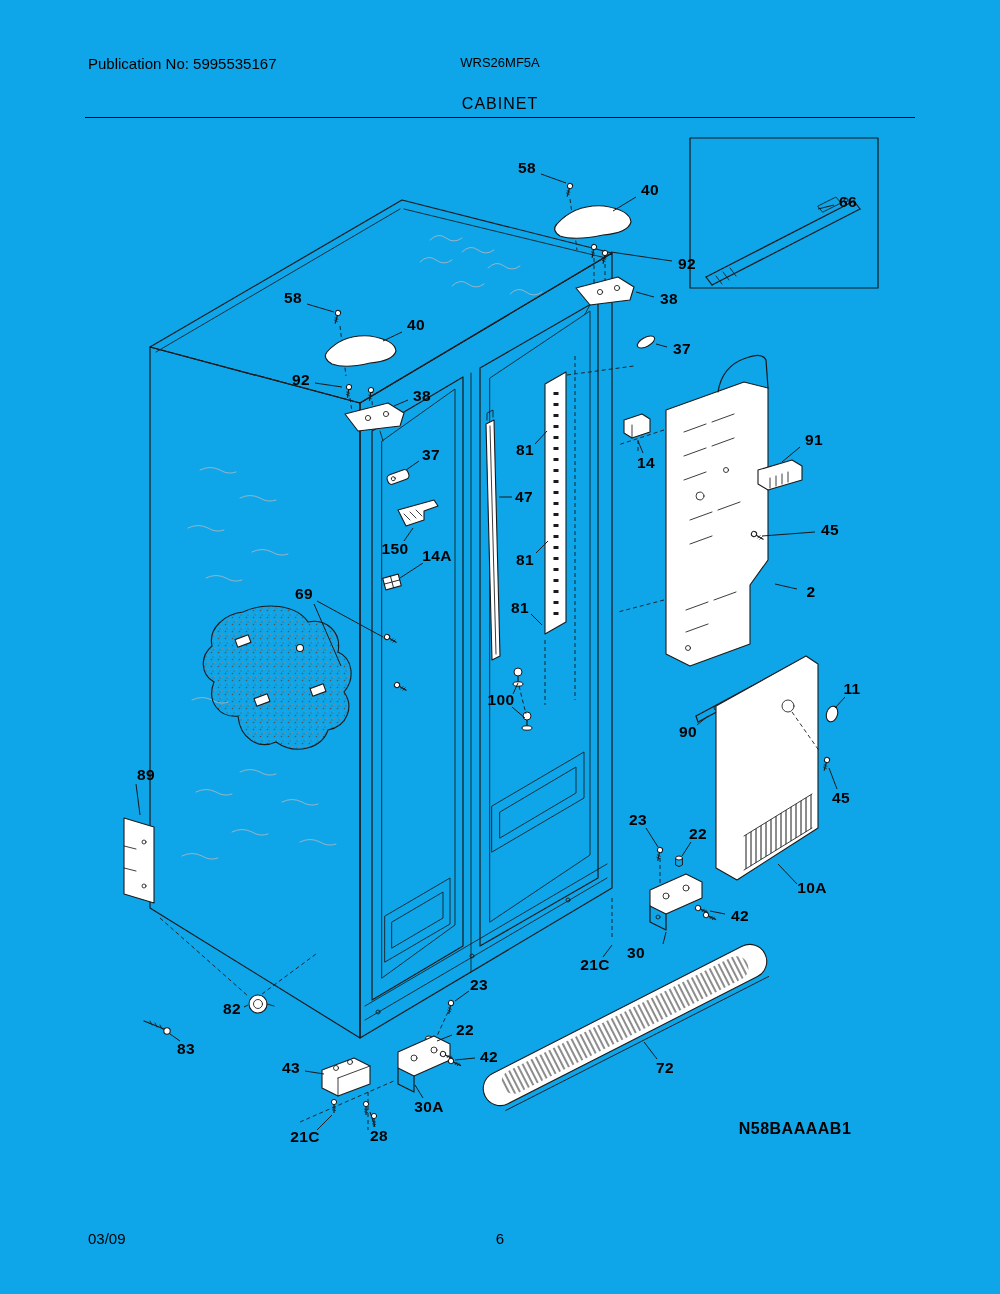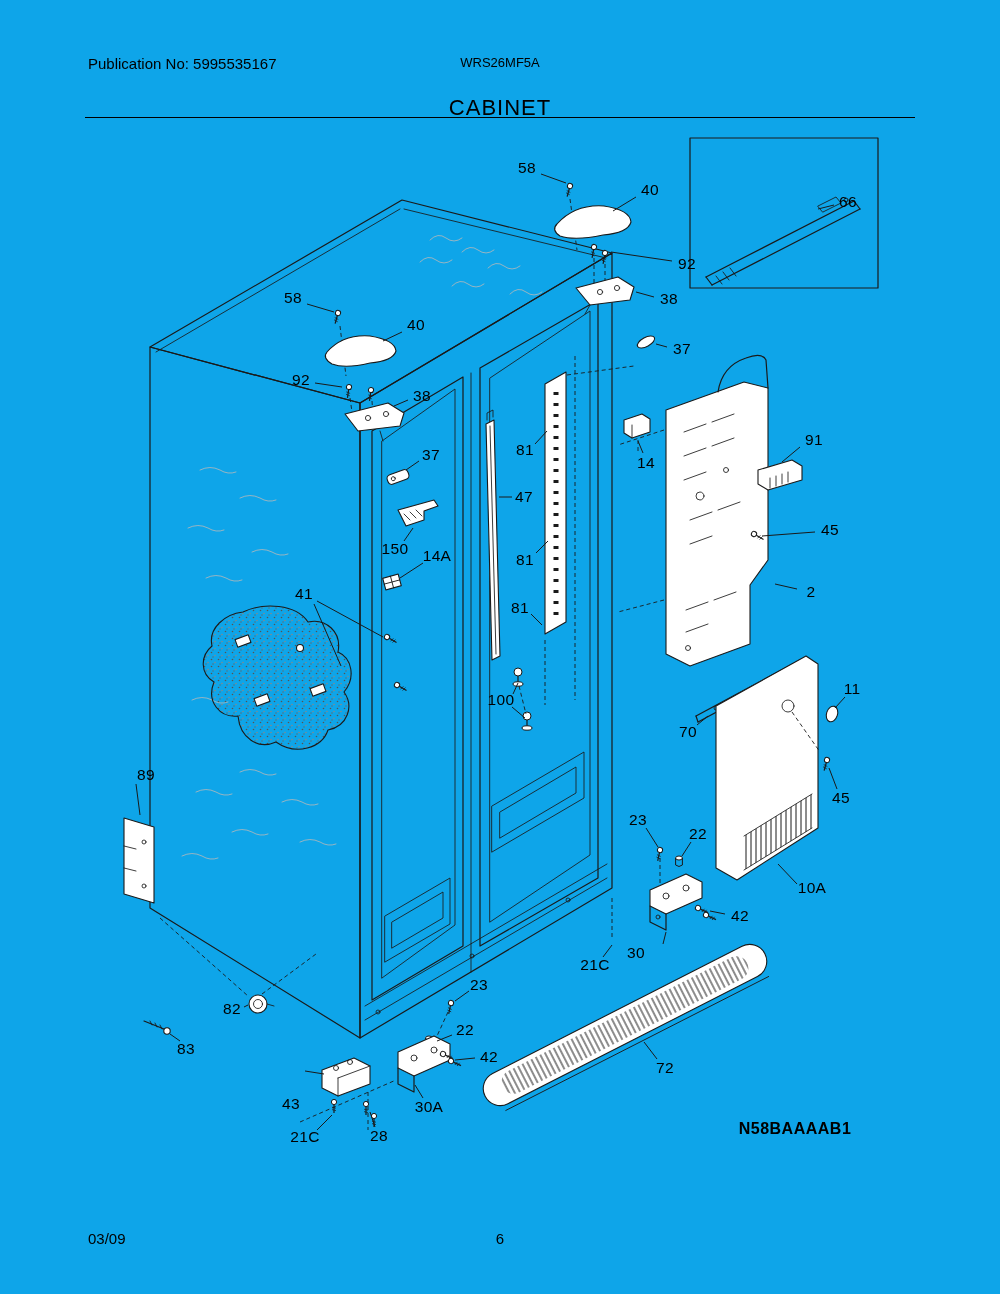--- a/index.html
+++ b/index.html
@@ -1,29 +1,29 @@
 <!DOCTYPE html>
 <html><head>
 <meta charset="utf-8">
 <style>
   html,body{margin:0;padding:0;background:#fff;}
   .page{position:relative;width:1000px;height:1294px;background:#0ea5e9;overflow:hidden;
         font-family:"Liberation Sans",sans-serif;color:#000;}
   .hdr-pub{position:absolute;left:88px;top:55px;font-size:15px;}
   .hdr-model{position:absolute;left:50%;top:55px;transform:translateX(-50%);font-size:13px;text-align:right;}
   .page-title{position:absolute;left:50%;top:95px;transform:translateX(-50%);
-              font-size:22px;letter-spacing:1px;}
+              font-size:16px;letter-spacing:1px;}
   .hdr-rule{position:absolute;left:85px;top:117px;width:830px;border-top:1.5px solid #000;height:0;}
   .footer-date{position:absolute;left:88px;top:1230px;font-size:15px;text-align:right;}
   .footer-page{position:absolute;left:50%;top:1230px;transform:translateX(-50%);font-size:15px;}
   .diagram-code{position:absolute;left:795px;top:1129px;transform:translate(-50%,-50%);
                 font-size:16px;font-weight:bold;letter-spacing:.5px;}
   svg.art{position:absolute;left:0;top:0;}
   #callout-layer{position:absolute;left:0;top:0;width:1000px;height:1294px;pointer-events:none;}
-  .callout{position:absolute;transform:translate(-50%,-50%);font-size:15.5px;font-weight:normal;
+  .callout{position:absolute;transform:translate(-50%,-50%);font-size:15.5px;font-weight:bold;
            letter-spacing:.3px;white-space:nowrap;}
   
   .ln{fill:none;stroke:#1a1a1a;stroke-width:1.2;stroke-linejoin:round;stroke-linecap:round;}
   .tn{fill:none;stroke:#1a1a1a;stroke-width:.85;stroke-linejoin:round;stroke-linecap:round;}
   .dash{fill:none;stroke:#1a1a1a;stroke-width:.9;stroke-dasharray:4 3;}
   .lt{fill:none;stroke:#b9b9b9;stroke-width:.8;stroke-linecap:round;}
   .wfill{fill:#fff;stroke:#1a1a1a;stroke-width:1.1;stroke-linejoin:round;}
   .leader{stroke:#1a1a1a;stroke-width:1;}
 </style>
 </head>
@@ -371,39 +371,39 @@
       <div class="callout" style="left: 431px; top: 455px;">37</div>
       <div class="callout" style="left: 525px; top: 450px;">81</div>
       <div class="callout" style="left: 646px; top: 463px;">14</div>
       <div class="callout" style="left: 814px; top: 440px;">91</div>
       <div class="callout" style="left: 524px; top: 497px;">47</div>
       <div class="callout" style="left: 830px; top: 530px;">45</div>
       <div class="callout" style="left: 395px; top: 549px;">150</div>
       <div class="callout" style="left: 437px; top: 556px;">14A</div>
       <div class="callout" style="left: 525px; top: 560px;">81</div>
       <div class="callout" style="left: 811px; top: 592px;">2</div>
-      <div class="callout" style="left: 304px; top: 594px;">41</div>
+      <div class="callout" style="left: 304px; top: 594px;">69</div>
       <div class="callout" style="left: 520px; top: 608px;">81</div>
       <div class="callout" style="left: 501px; top: 700px;">100</div>
       <div class="callout" style="left: 852px; top: 689px;">11</div>
-      <div class="callout" style="left: 688px; top: 732px;">70</div>
+      <div class="callout" style="left: 688px; top: 732px;">90</div>
       <div class="callout" style="left: 841px; top: 798px;">45</div>
       <div class="callout" style="left: 146px; top: 775px;">89</div>
       <div class="callout" style="left: 638px; top: 820px;">23</div>
       <div class="callout" style="left: 698px; top: 834px;">22</div>
       <div class="callout" style="left: 812px; top: 888px;">10A</div>
       <div class="callout" style="left: 740px; top: 916px;">42</div>
       <div class="callout" style="left: 636px; top: 953px;">30</div>
       <div class="callout" style="left: 595px; top: 965px;">21C</div>
       <div class="callout" style="left: 232px; top: 1009px;">82</div>
       <div class="callout" style="left: 479px; top: 985px;">23</div>
       <div class="callout" style="left: 186px; top: 1049px;">83</div>
       <div class="callout" style="left: 465px; top: 1030px;">22</div>
       <div class="callout" style="left: 489px; top: 1057px;">42</div>
-      <div class="callout" style="left: 291px; top: 1104px;">43</div>
+      <div class="callout" style="left: 291px; top: 1068px;">43</div>
       <div class="callout" style="left: 429px; top: 1107px;">30A</div>
       <div class="callout" style="left: 665px; top: 1068px;">72</div>
       <div class="callout" style="left: 379px; top: 1136px;">28</div>
       <div class="callout" style="left: 305px; top: 1137px;">21C</div>
     </div>
 
   <div class="diagram-code">N58BAAAAB1</div>
   <div class="footer-date">03/09</div>
   <div class="footer-page">6</div>
 </div>

